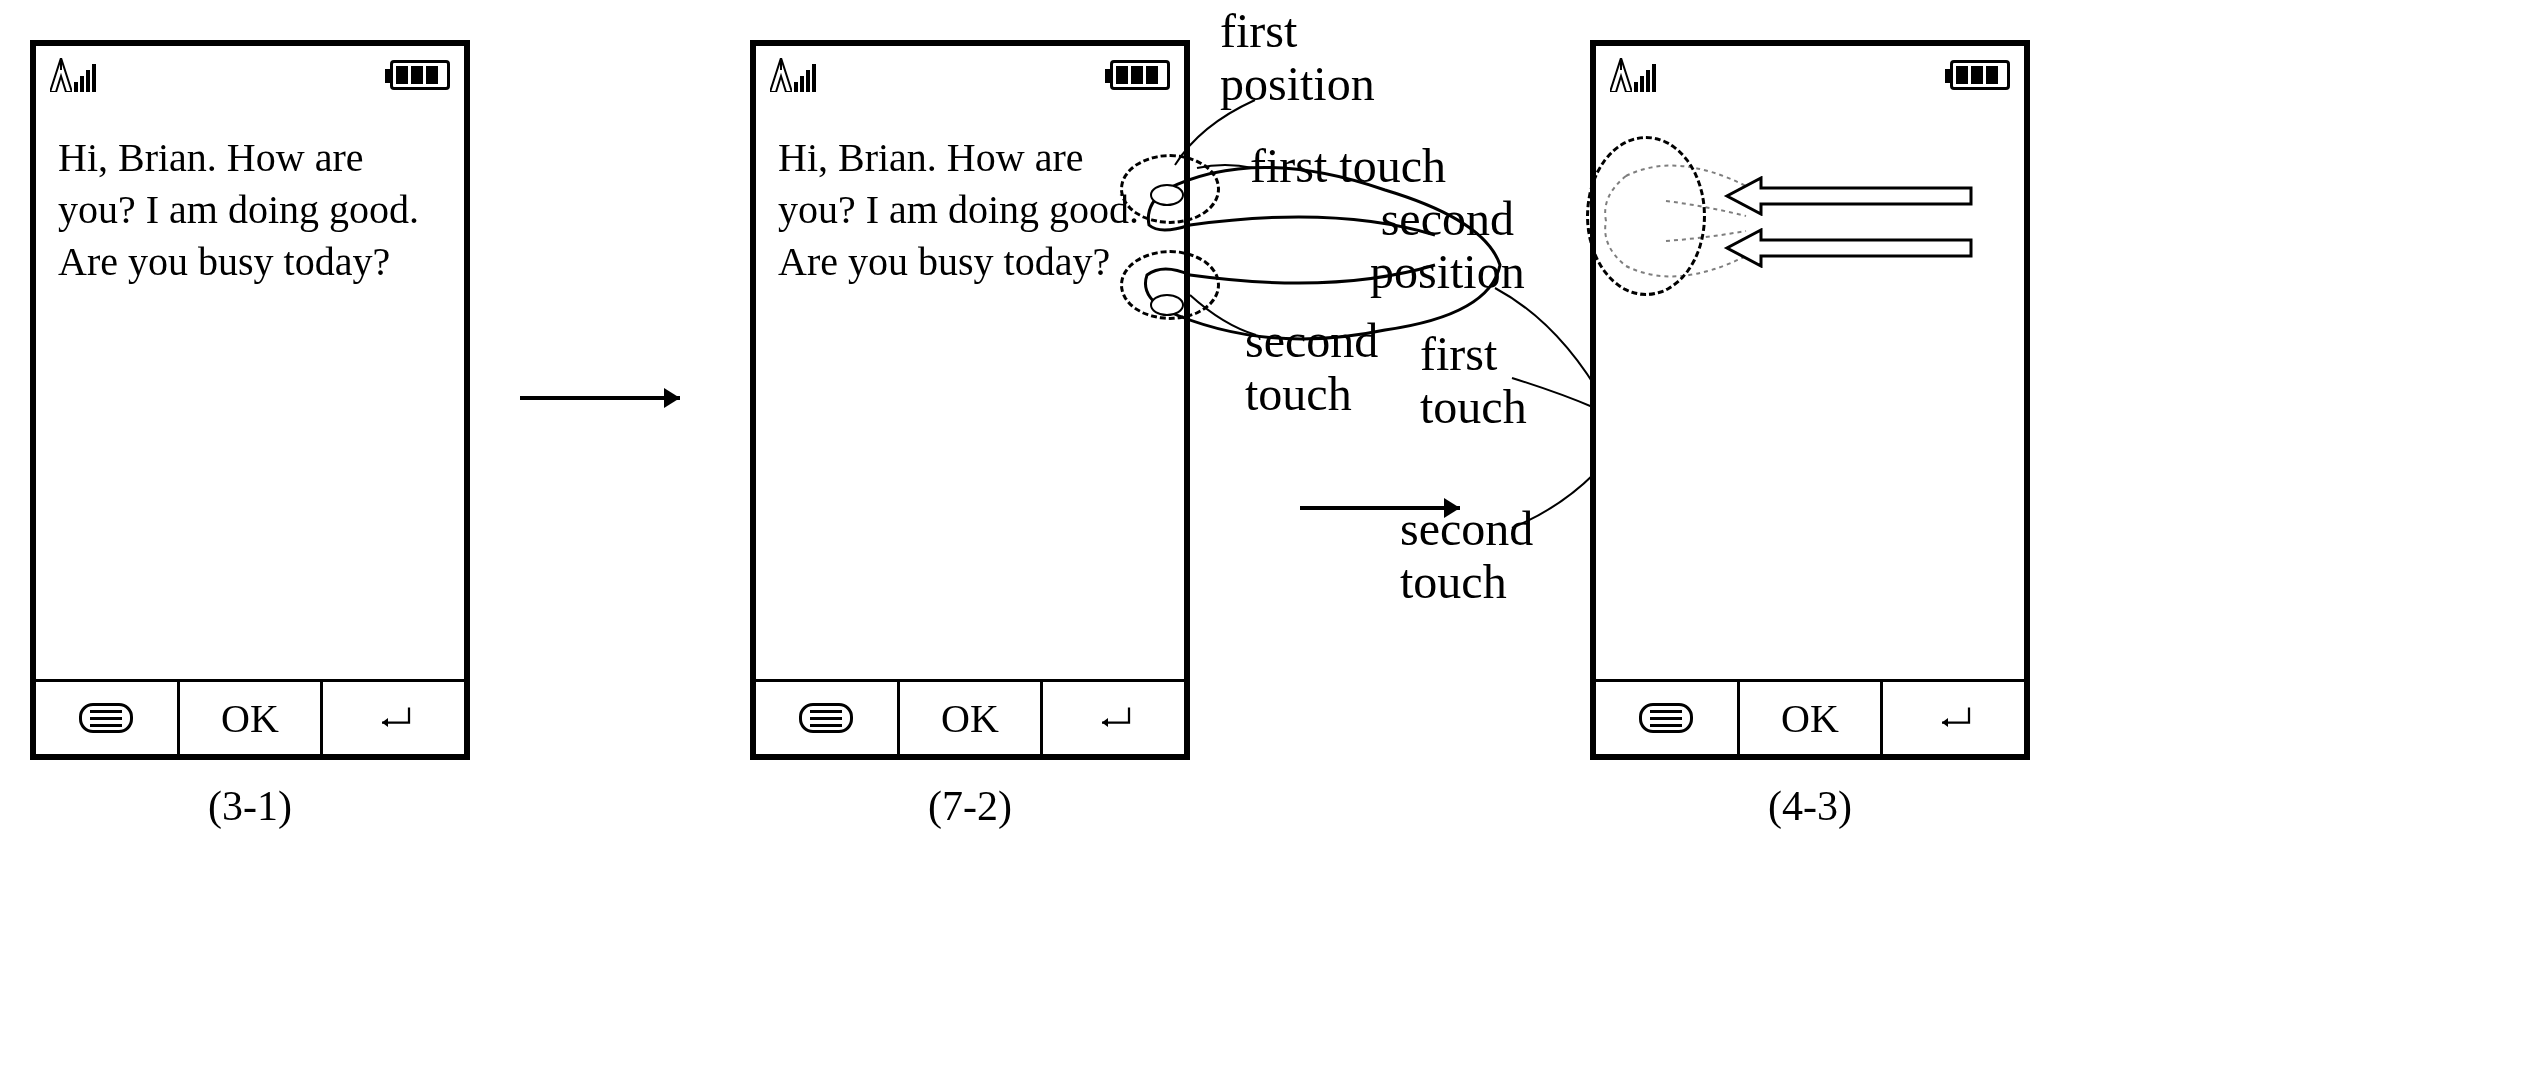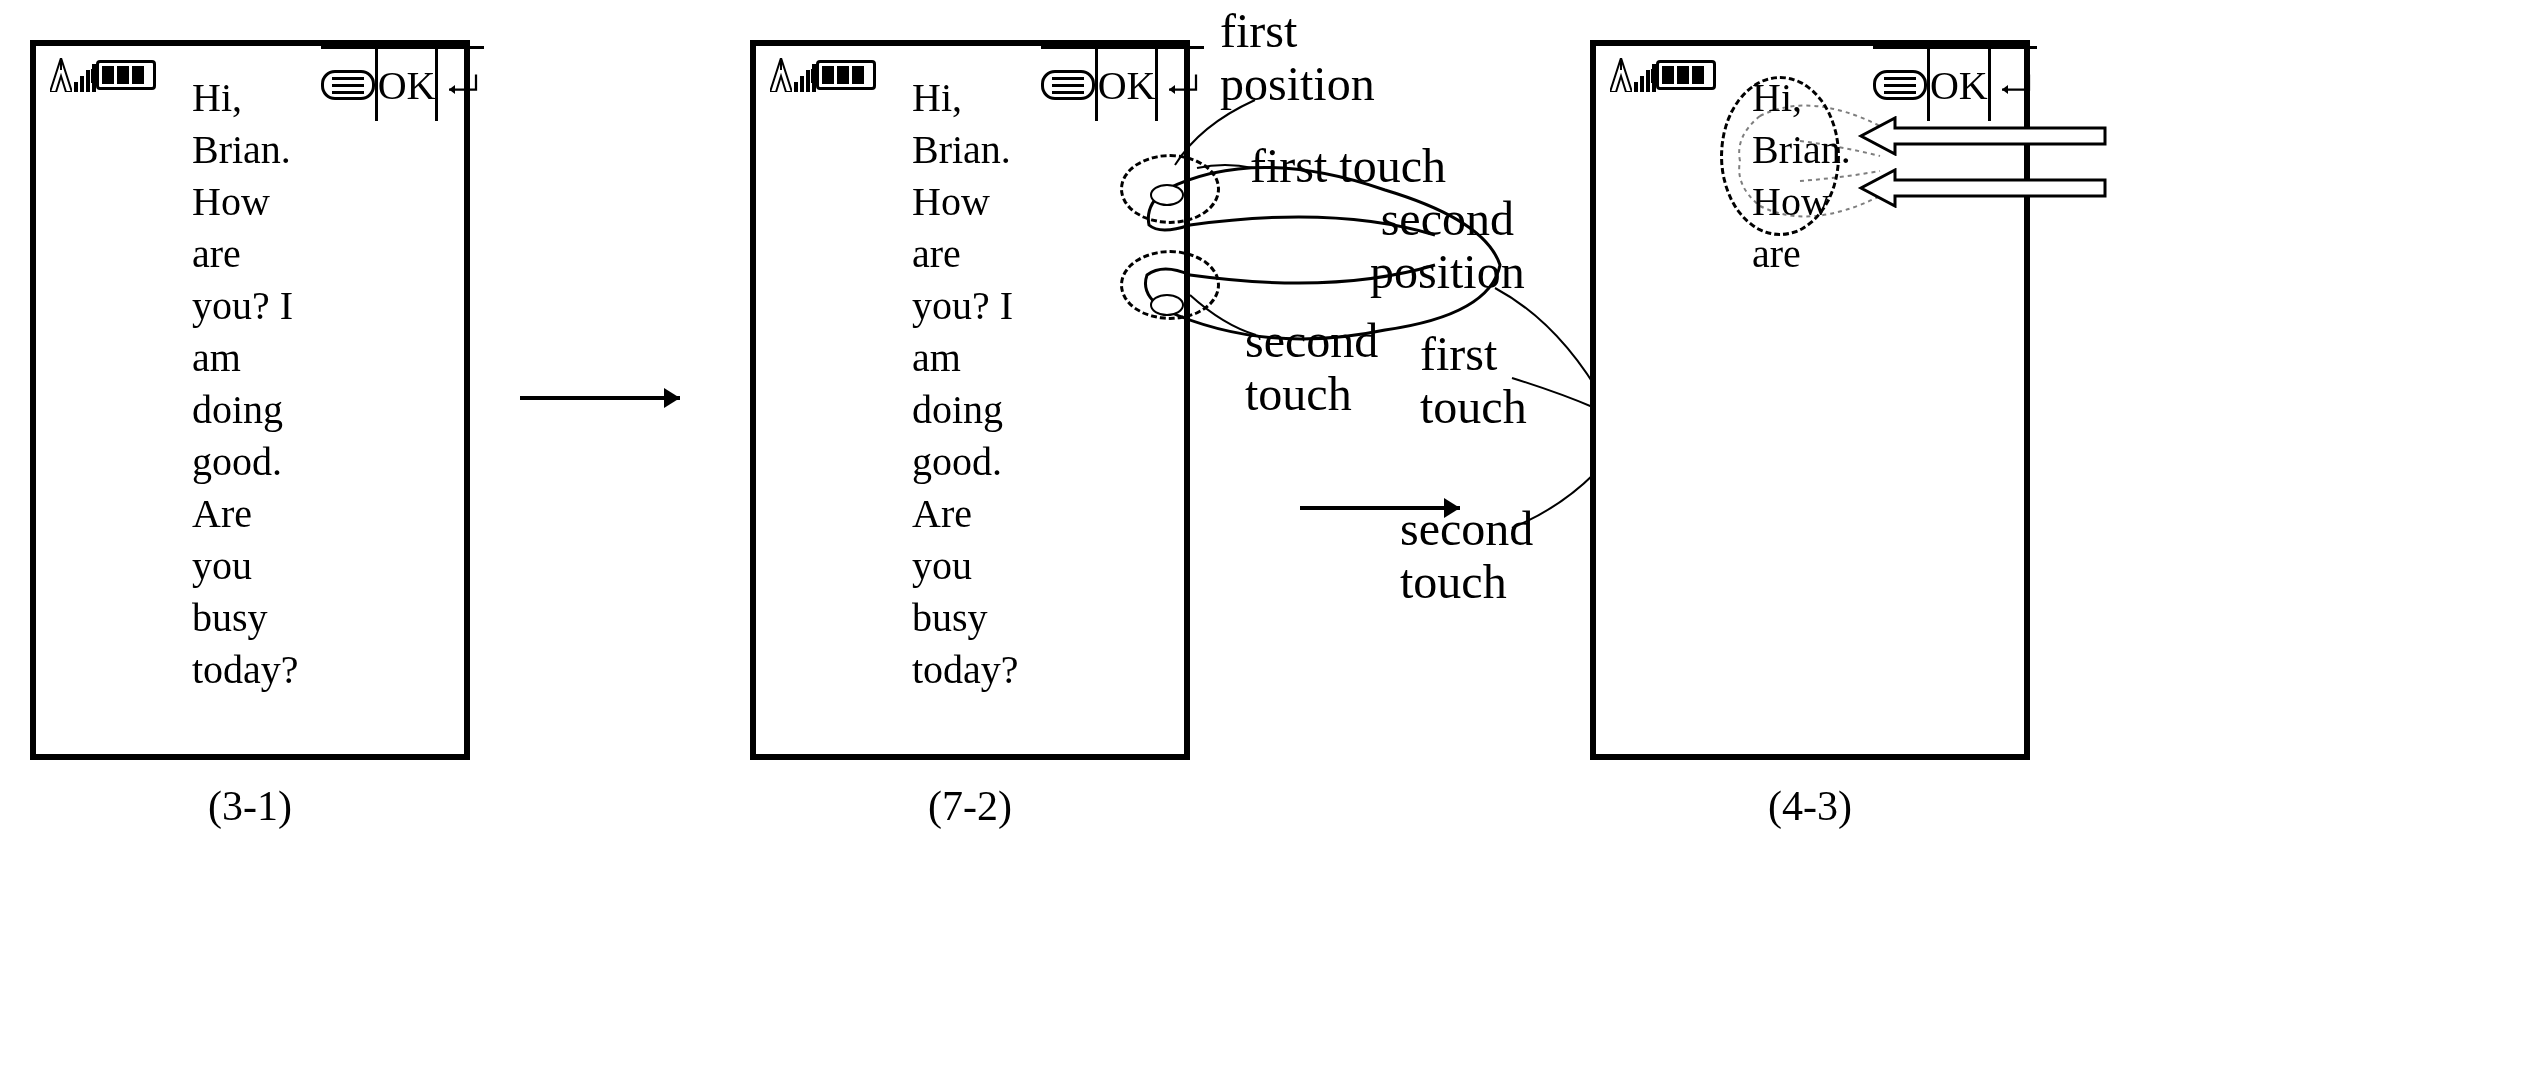--- a/index.html
+++ b/index.html
@@ -16,21 +16,21 @@
     display: flex;
     align-items: center;
     gap: 10px;
   }
   .phone {
     width: 440px;
     height: 720px;
     border: 6px solid #000;
     background: #fff;
     display: flex;
-    flex-direction: row;
+    flex-direction: column;
     position: relative;
   }
   .statusbar {
     height: 60px;
     display: flex;
     justify-content: space-between;
     align-items: center;
     padding: 0 14px;
     border-bottom: 2px solid transparent;
   }
@@ -260,21 +260,20 @@
             <div class="bar b3"></div>
             <div class="bar b4"></div>
         </div>
         <div class="batt">
           <div class="cell"></div>
             <div class="cell"></div>
             <div class="cell"></div>
         </div>
       </div>
       <div class="content">
-        <span>Hi, Brian. How are</span>
         
         <div class="dashed-oval" style="width:120px;height:160px;left:-10px;top:30px;"></div>
         
         <svg style="position:absolute;left:0px;top:40px;opacity:0.5" width="170" height="150" viewBox="0 0 170 150">
           <path d="M30 30 Q80 5 150 40 M30 120 Q80 145 150 110 M30 30 Q5 50 10 75 Q5 100 30 120 M70 55 Q110 60 150 70 M70 95 Q110 92 150 85" fill="none" stroke="#000" stroke-width="2" stroke-dasharray="4 4"></path>
         </svg>
         
         <div class="outline-arrow" style="left:125px;top:70px;">
           <svg width="260" height="40" viewBox="0 0 260 40">
               <path d="M40 12 L250 12 L250 28 L40 28 L40 38 L6 20 L40 2 Z" fill="#fff" stroke="#000" stroke-width="3"></path>

